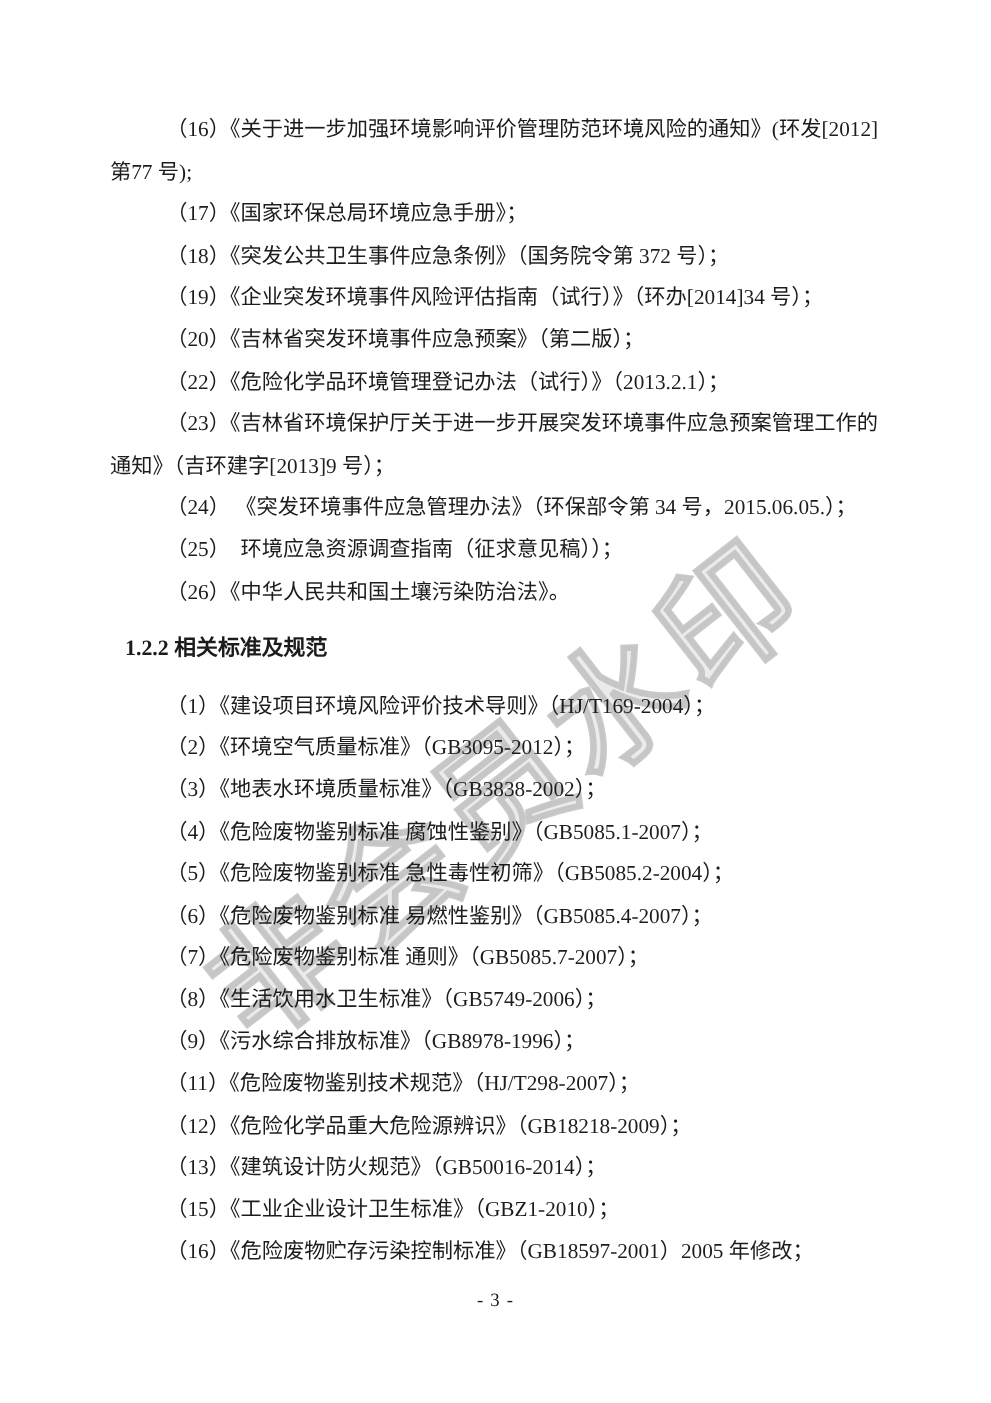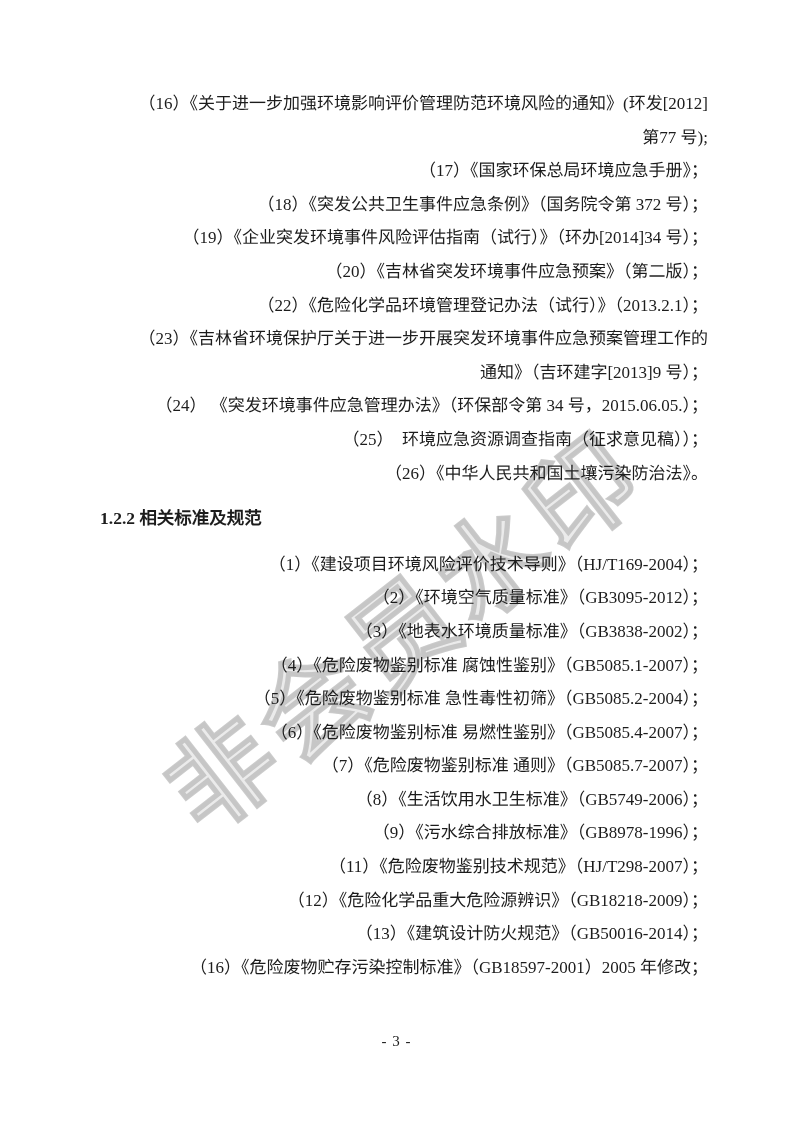--- a/index.html
+++ b/index.html
@@ -20,21 +20,21 @@
     position: absolute;
     left: 88px;
     top: 87px;
     width: 620px;
   }
   p.li {
     margin: 0;
     font-size: 17px;
     line-height: 33.6px;
     text-indent: 45px;
-    text-align: right;
+    text-align: left;
     word-break: break-all;
   }
   h3.heading {
     margin: 12px;
     font-size: 17.5px;
     line-height: 33.6px;
     font-weight: bold;
     text-indent: 0;
   }
   .watermark {
@@ -95,20 +95,21 @@
         <p class="li">（3）《地表水环境质量标准》（GB3838-2002）；</p>
         <p class="li">（4）《危险废物鉴别标准 腐蚀性鉴别》（GB5085.1-2007）；</p>
         <p class="li">（5）《危险废物鉴别标准 急性毒性初筛》（GB5085.2-2004）；</p>
         <p class="li">（6）《危险废物鉴别标准 易燃性鉴别》（GB5085.4-2007）；</p>
         <p class="li">（7）《危险废物鉴别标准 通则》（GB5085.7-2007）；</p>
         <p class="li">（8）《生活饮用水卫生标准》（GB5749-2006）；</p>
         <p class="li">（9）《污水综合排放标准》（GB8978-1996）；</p>
         <p class="li">（11）《危险废物鉴别技术规范》（HJ/T298-2007）；</p>
         <p class="li">（12）《危险化学品重大危险源辨识》（GB18218-2009）；</p>
         <p class="li">（13）《建筑设计防火规范》（GB50016-2014）；</p>
+        <p class="li">（15）《工业企业设计卫生标准》（GBZ1-2010）；</p>
         <p class="li">（16）《危险废物贮存污染控制标准》（GB18597-2001）2005 年修改；</p>
       </div>
 
   </div>
 
   <div class="page-number">- 3 -</div>
 
 </div>
 
 </body></html>

